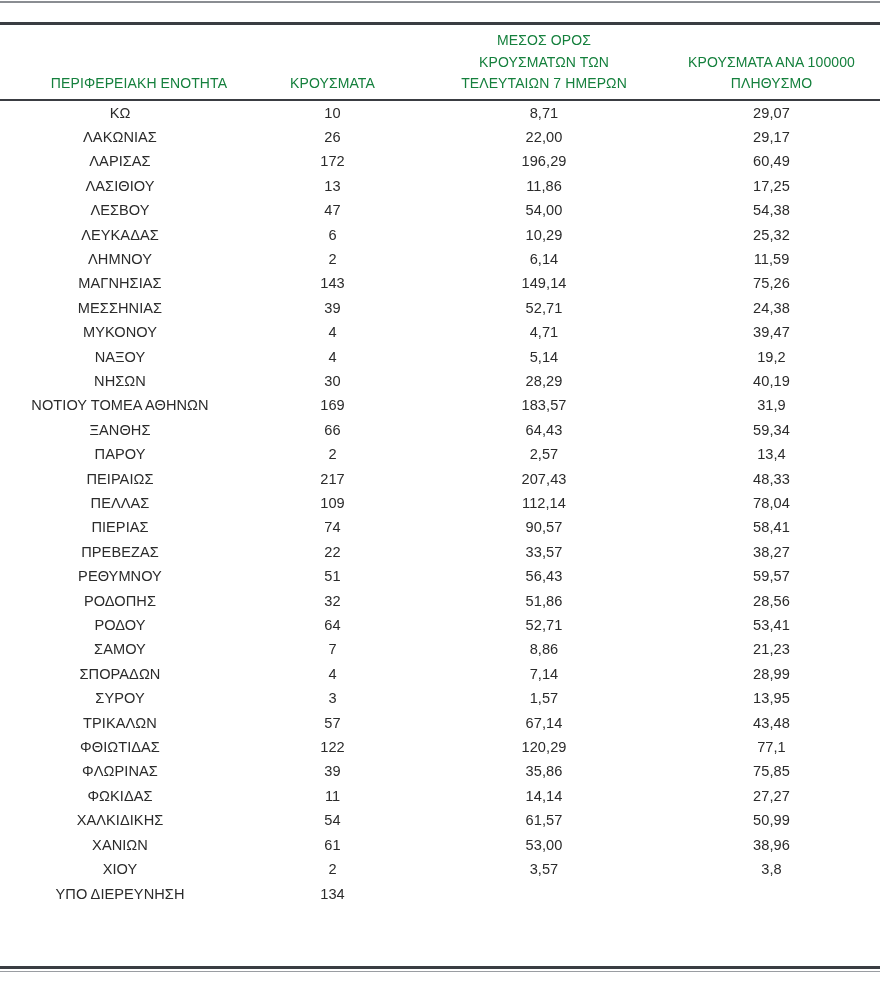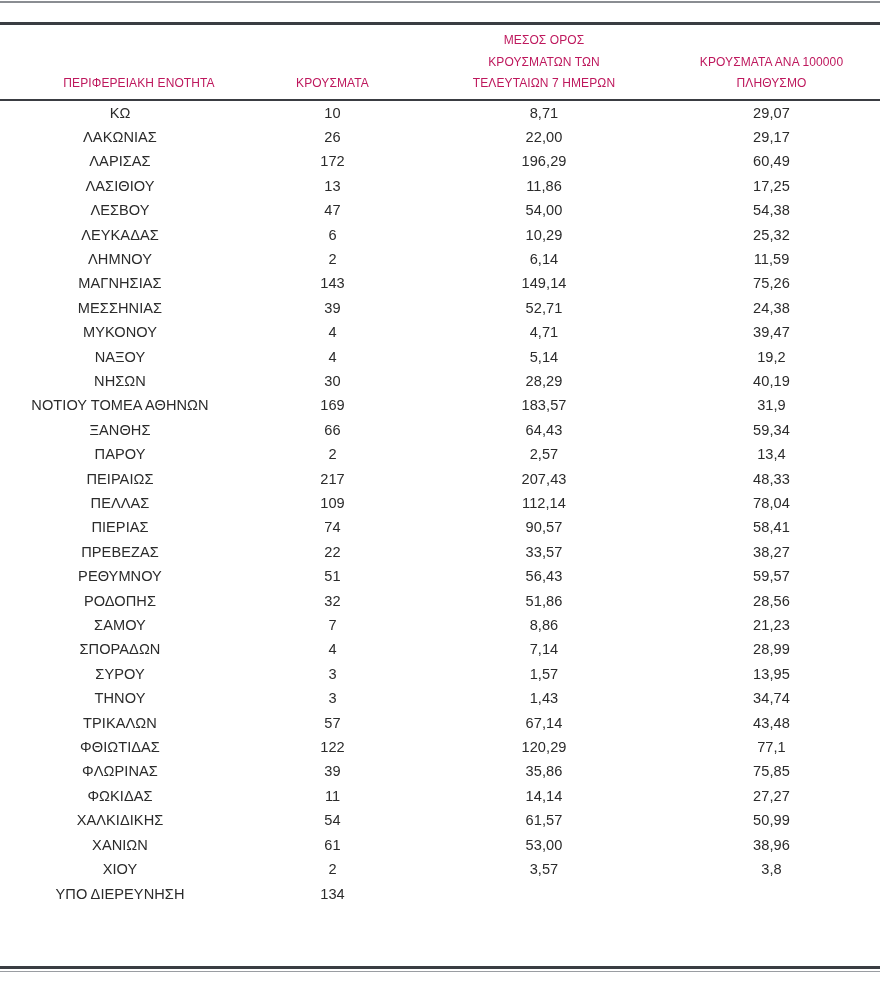--- a/index.html
+++ b/index.html
@@ -69,27 +69,27 @@
     table-layout: fixed;
   }
 
   table.grid col.c-name  { width: 240px; }
   table.grid col.c-cases { width: 185px; }
   table.grid col.c-avg   { width: 238px; }
   table.grid col.c-per   { width: 217px; }
 
   thead th {
     font-weight: normal;
-    font-size: 12px;
+    font-size: 14px;
     line-height: 21.5px;
     letter-spacing: 0.1px;
     vertical-align: bottom;
     padding: 0 2px 4px 2px;
     text-align: center;
-    color: #be185d;
+    color: #15803d;
     border-bottom: 2px solid #3a3d42;
     white-space: pre-line;
   }
   thead th.h-name  { text-align: center; padding-left: 40px; }
 
   tbody td {
     font-size: 14.6px;
     line-height: 24.4px;
     height: 24.4px;
     padding: 0 2px;
@@ -249,42 +249,42 @@
           <td class="t-num">56,43</td>
           <td class="t-num">59,57</td>
         </tr>
         <tr>
           <td class="t-name">ΡΟΔΟΠΗΣ</td>
           <td class="t-num">32</td>
           <td class="t-num">51,86</td>
           <td class="t-num">28,56</td>
         </tr>
         <tr>
+          <td class="t-name">ΡΟΔΟΥ</td>
+          <td class="t-num">64</td>
+          <td class="t-num">52,71</td>
+          <td class="t-num">53,41</td>
+        </tr>
+        <tr>
           <td class="t-name">ΣΑΜΟΥ</td>
           <td class="t-num">7</td>
           <td class="t-num">8,86</td>
           <td class="t-num">21,23</td>
         </tr>
         <tr>
           <td class="t-name">ΣΠΟΡΑΔΩΝ</td>
           <td class="t-num">4</td>
           <td class="t-num">7,14</td>
           <td class="t-num">28,99</td>
         </tr>
         <tr>
           <td class="t-name">ΣΥΡΟΥ</td>
           <td class="t-num">3</td>
           <td class="t-num">1,57</td>
           <td class="t-num">13,95</td>
-        </tr>
-        <tr>
-          <td class="t-name">ΤΗΝΟΥ</td>
-          <td class="t-num">3</td>
-          <td class="t-num">1,43</td>
-          <td class="t-num">34,74</td>
         </tr>
         <tr>
           <td class="t-name">ΤΡΙΚΑΛΩΝ</td>
           <td class="t-num">57</td>
           <td class="t-num">67,14</td>
           <td class="t-num">43,48</td>
         </tr>
         <tr>
           <td class="t-name">ΦΘΙΩΤΙΔΑΣ</td>
           <td class="t-num">122</td>

